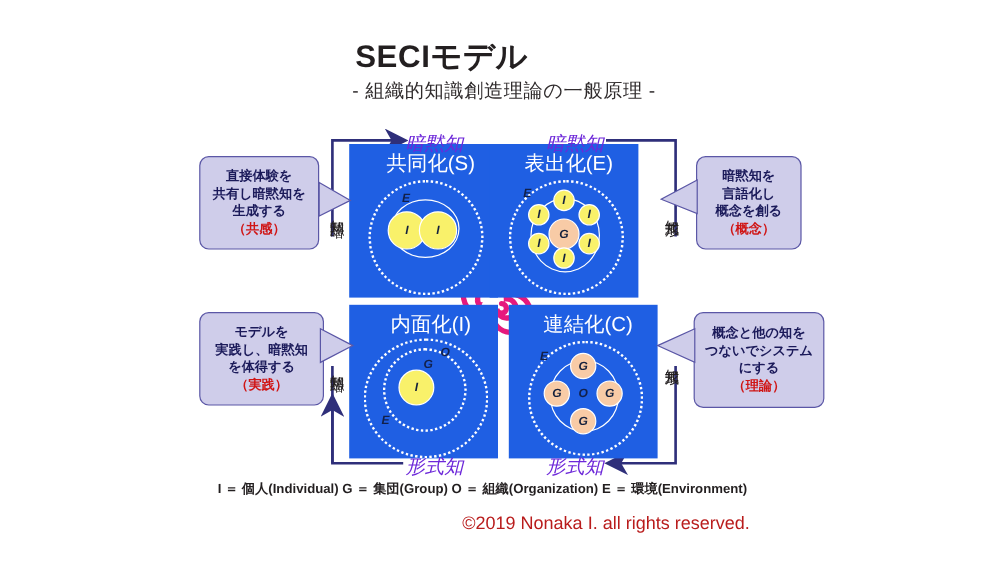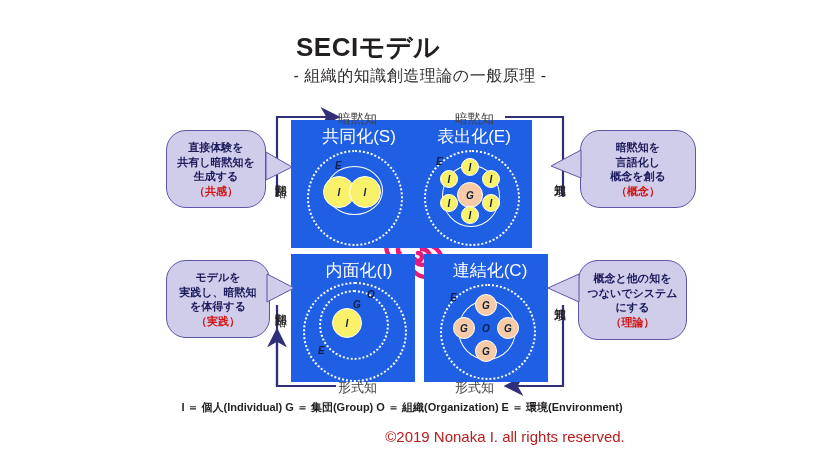--- a/index.html
+++ b/index.html
@@ -58,31 +58,31 @@
   .letter{
     position:absolute;font-style:italic;font-weight:bold;
     font-size:10px;color:#12204a;
   }
 
   
   #spiral{position:absolute;left:383px;top:222px;width:70px;height:70px;}
 
   
   .axtext{
-    position:absolute;font-size:13px;color:#404040;white-space:nowrap;
+    position:absolute;font-size:16px;color:#6d28d9;white-space:nowrap;font-style:italic;
   }
   .vtext{
     position:absolute;font-size:12px;color:#231f20;white-space:nowrap;
     writing-mode:vertical-rl;text-orientation:upright;letter-spacing:-1px;
   }
 
   
   .callout{
     position:absolute;background:#cfcdea;border:1px solid #5b57a6;
-    border-radius:20px;box-sizing:border-box;
+    border-radius:8px;box-sizing:border-box;
     display:flex;flex-direction:column;align-items:center;justify-content:center;
     color:#1b1a5a;font-size:11px;line-height:14.5px;text-align:center;
     font-weight:bold;
   }
   .callout .em{color:#d01515;}
 
   
   .legend{
     position:absolute;left:0;top:400px;width:804px;text-align:center;
     font-size:11px;color:#231f20;font-weight:bold;
@@ -184,21 +184,21 @@
   <div class="callout" style="left:166px;top:130px;width:100px;height:78px;">
     <span>直接体験を</span>
     <span>共有し暗黙知を</span>
     <span>生成する</span>
     <span class="em">（共感）</span>
   </div>
   <svg style="position:absolute;left:262px;top:150px;width:32px;height:34px;" viewBox="0 0 32 34">
     <path d="M4,2 L30,17 L4,30 Z" fill="#cfcdea" stroke="#5b57a6" stroke-width="1"></path>
   </svg>
 
-  <div class="callout" style="left:580px;top:130px;width:116px;height:78px;">
+  <div class="callout" style="left:580px;top:130px;width:88px;height:78px;">
     <span>暗黙知を</span>
     <span>言語化し</span>
     <span>概念を創る</span>
     <span class="em">（概念）</span>
   </div>
   <svg style="position:absolute;left:548px;top:148px;width:36px;height:34px;" viewBox="0 0 36 34">
     <path d="M33,2 L3,18 L33,30 Z" fill="#cfcdea" stroke="#5b57a6" stroke-width="1"></path>
   </svg>
 
   <div class="callout" style="left:166px;top:260px;width:104px;height:78px;">

